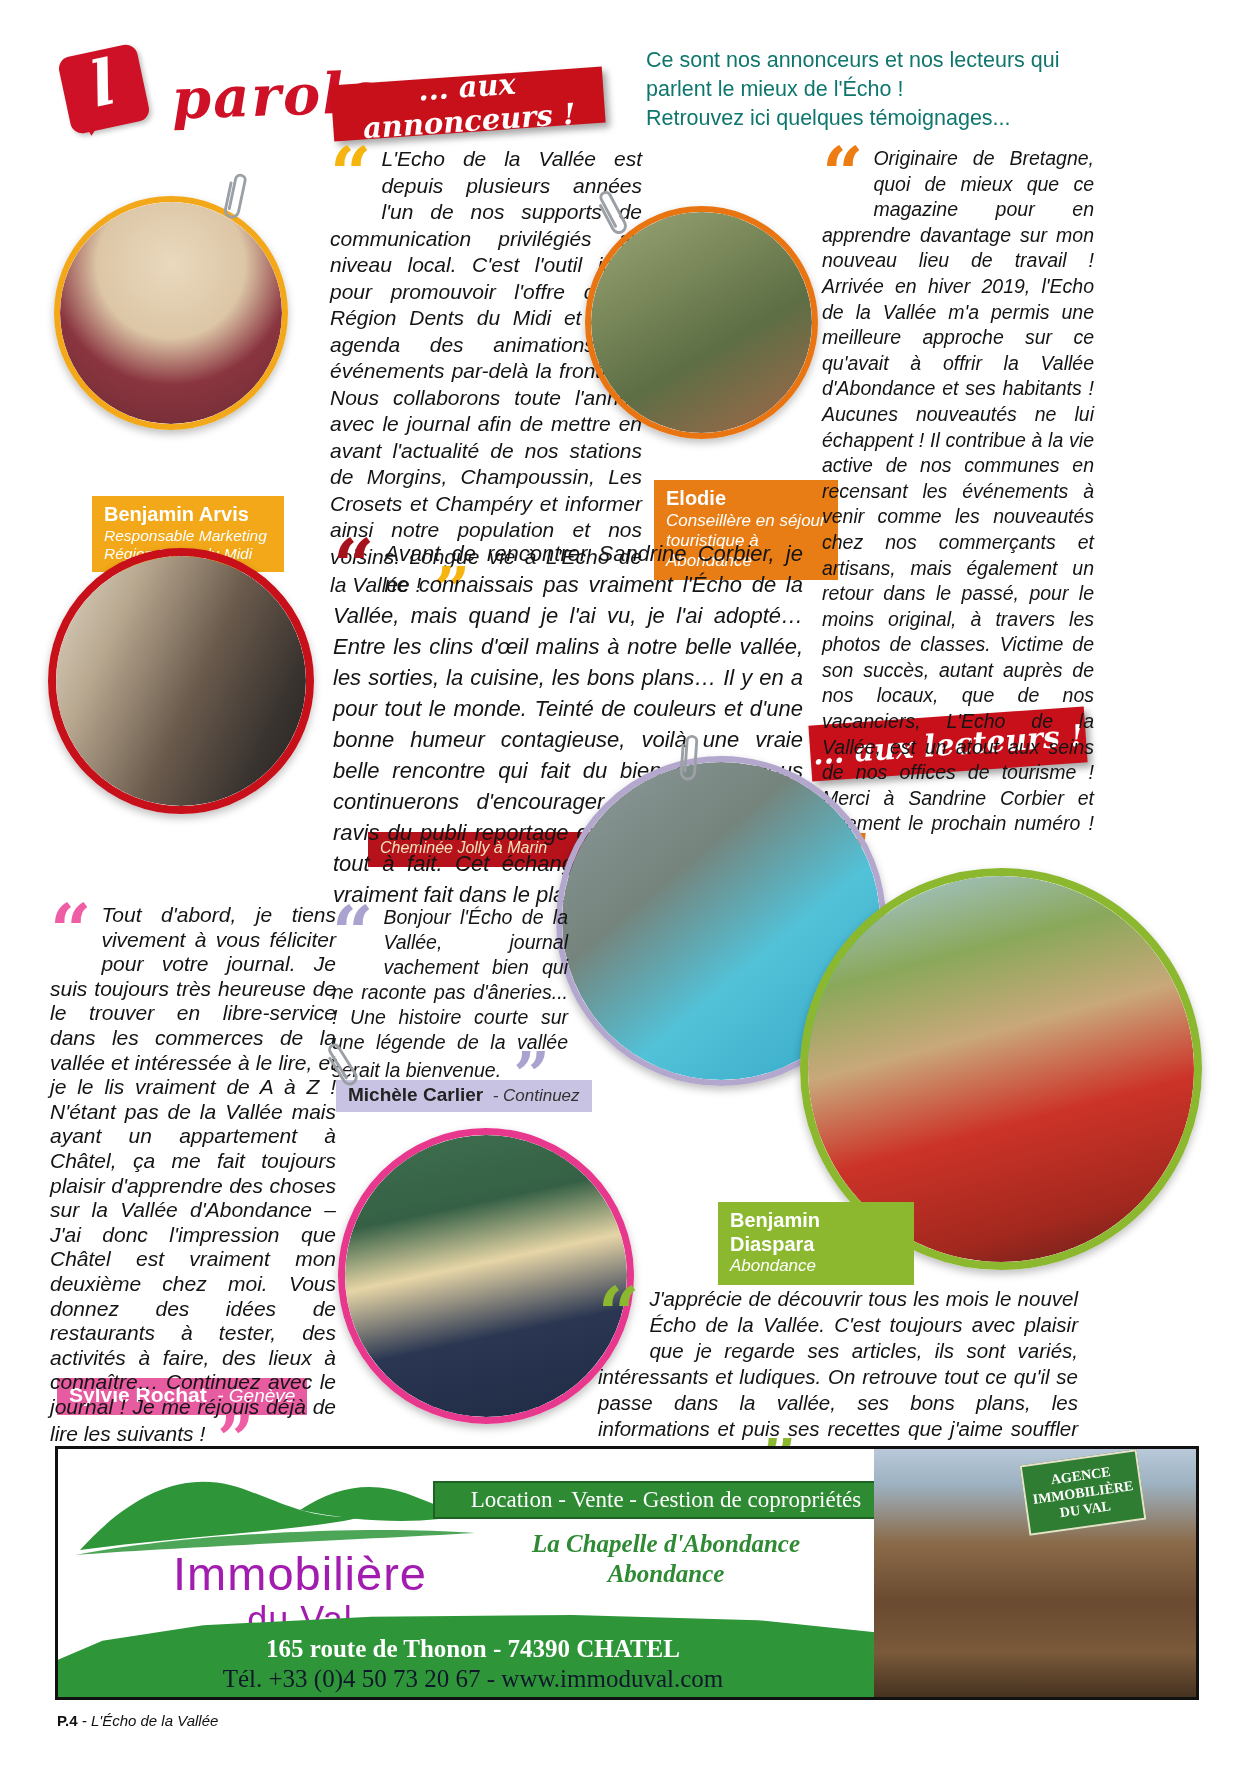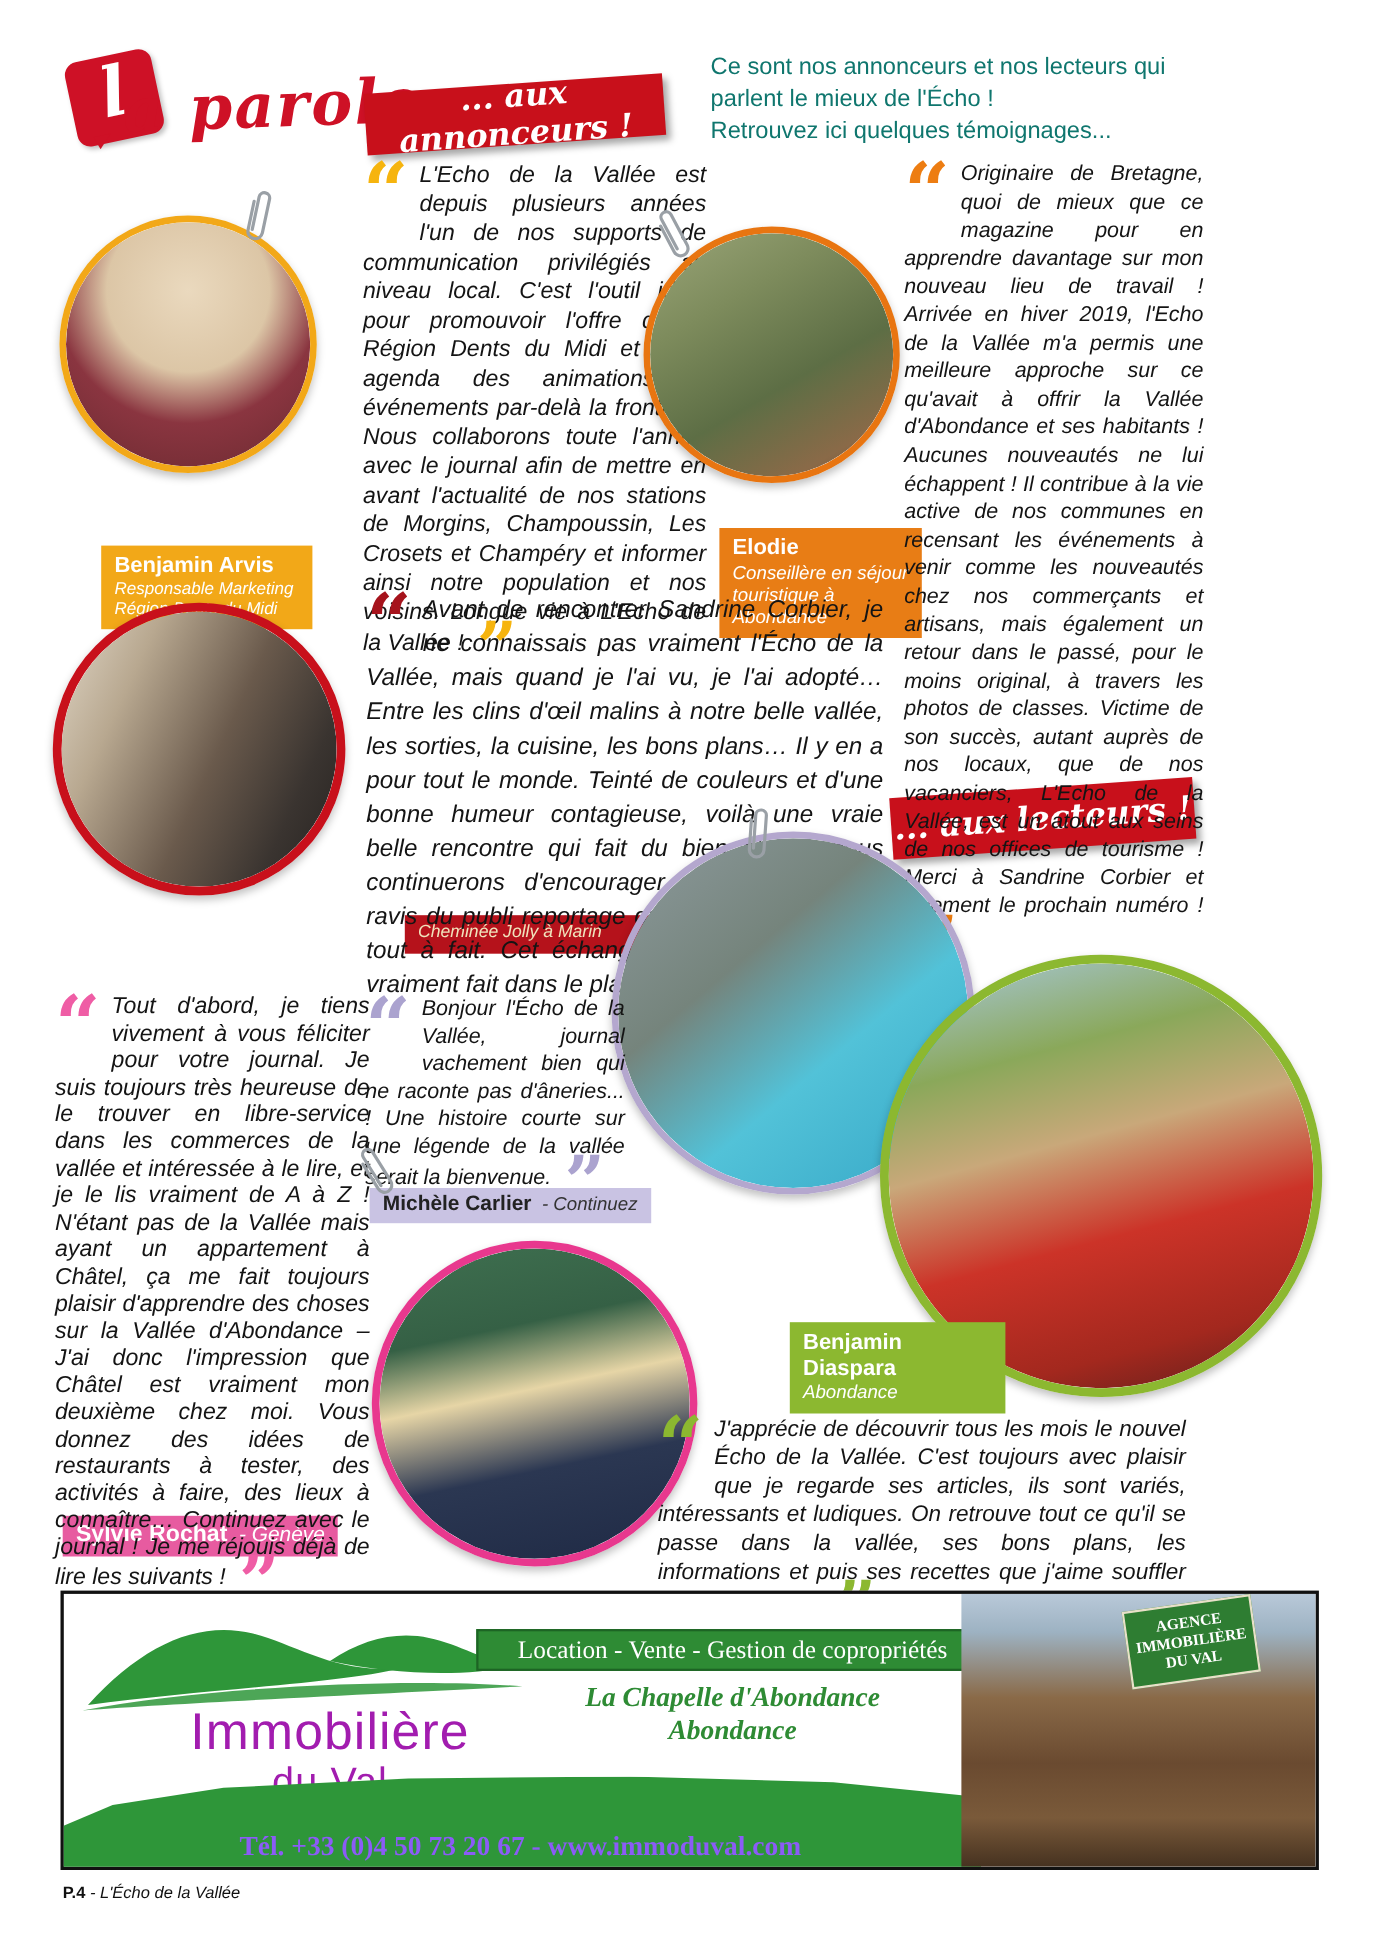--- a/index.html
+++ b/index.html
@@ -117,21 +117,21 @@
     display:flex; align-items:center; justify-content:center; }
   .ad-locations{ position:absolute; left:375px; top:80px; width:466px; text-align:center;
     color:#2e8b34; font-family:"Liberation Serif", serif; font-style:italic; font-weight:bold;
     font-size:25px; line-height:30px; }
   .ad-wave{ position:absolute; left:-6px; bottom:-4px; width:840px; height:86px;
     background:#2e9639;
     clip-path:polygon(0 55%, 6% 30%, 18% 12%, 38% 2%, 62% 0, 84% 6%, 100% 22%, 100% 100%, 0 100%); }
   .ad-address{ position:absolute; left:30px; bottom:34px; width:770px; text-align:center;
     color:#fff; font-family:"Liberation Serif", serif; font-weight:bold; font-size:25px; z-index:3; }
   .ad-phone{ position:absolute; left:30px; bottom:4px; width:770px; text-align:center;
-    color:#8b5cf6; font-family:"Liberation Serif", serif; font-weight:bold; font-size:25px; z-index:3; }
+    color:#0f172a; font-family:"Liberation Serif", serif; font-weight:normal; font-size:25px; z-index:3; }
   .ad-photo{ position:absolute; right:0; top:0; width:322px; height:248px;
     background:linear-gradient(180deg,#b9c9d9 0%, #9db2c2 14%, #8a6a48 38%, #6a4a30 62%, #7a5a3a 82%, #463220 100%); }
   .ad-sign{ position:absolute; left:150px; top:8px; width:118px; padding:8px 6px;
     background:#2e7d32; border:2px solid #e8e0c8; transform:rotate(-8deg);
     color:#fff; text-align:center; font-family:"Liberation Serif", serif;
     font-weight:bold; font-size:14px; line-height:17px; }
   
   .footer{ position:absolute; left:57px; top:1712px; font-size:15px; color:#111; }
   .footer .f-page{ font-weight:bold; }
   .footer .f-title{ font-style:italic; }
@@ -249,20 +249,21 @@
     <div class="ad-company">
       <div class="l1">Immobilière</div>
       <div class="l2">du Val</div>
     </div>
     <div class="ad-services">Location - Vente - Gestion de copropriétés</div>
     <div class="ad-locations">
       <div>La Chapelle d'Abondance</div>
       <div>Abondance</div>
     </div>
     <div class="ad-wave"></div>
+    <div class="ad-address">165 route de Thonon - 74390 CHATEL</div>
     <div class="ad-phone">Tél. +33 (0)4 50 73 20 67 - www.immoduval.com</div>
     <div class="ad-photo">
       <div class="ad-sign">AGENCE IMMOBILIÈRE DU VAL</div>
     </div>
   </div>
 
   <div class="footer">
     <span class="f-page">P.4</span><span class="f-title"> - L'Écho de la Vallée</span>
   </div>
 

